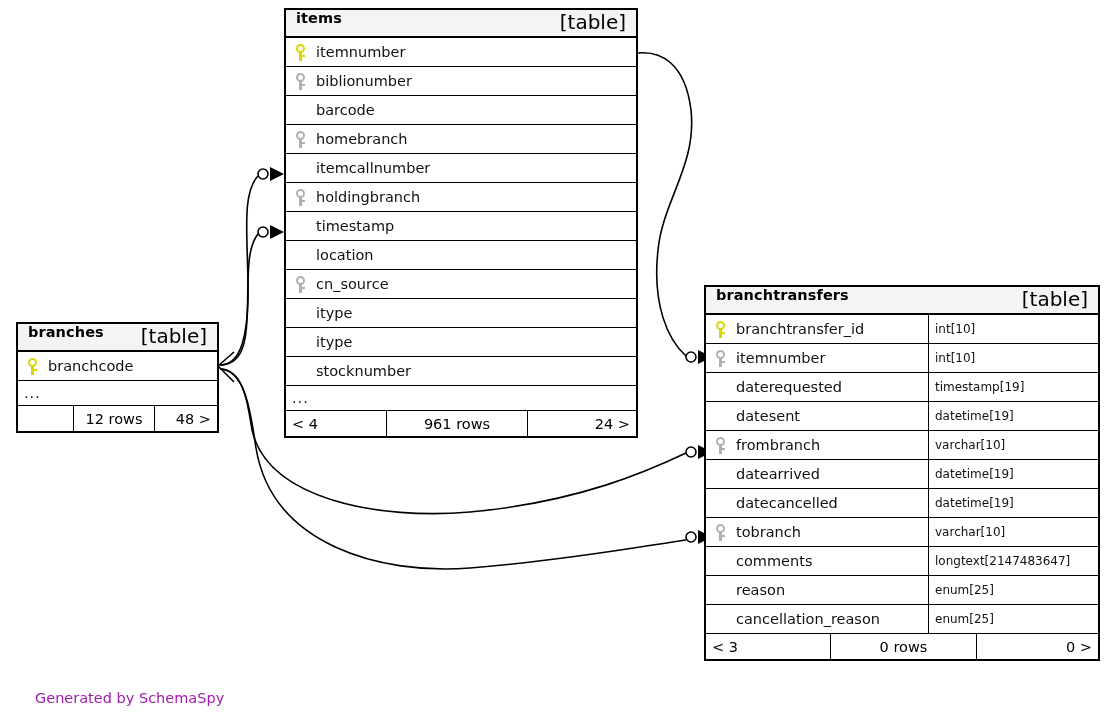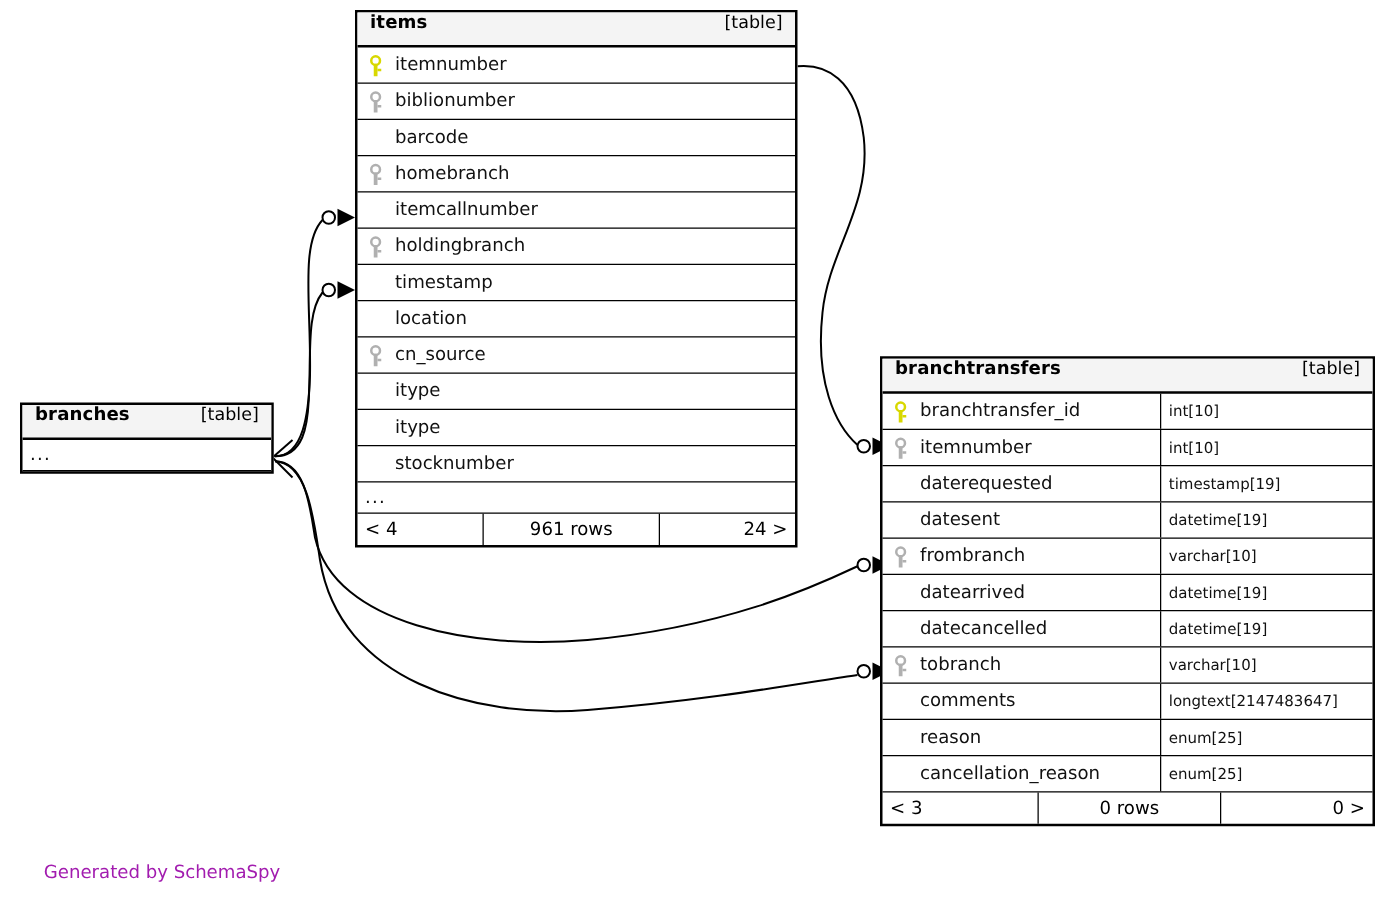--- a/index.html
+++ b/index.html
@@ -50,21 +50,21 @@
     font-size: 14.5px;
   }
   .tbl-name {
     font-weight: bold;
     color: #000;
     letter-spacing: 0.1px;
   }
   .tbl-tag {
     font-weight: normal;
     color: #000;
-    font-size: 14px;
+    font-size: 20px;
   }
 
   .col-row {
     height: 29px;
     border-bottom: 1px solid #000000;
     box-sizing: border-box;
     display: flex;
     align-items: center;
     font-size: 14.5px;
     color: #111;
@@ -216,21 +216,36 @@
       <path d="M 218,366 L 234,352"></path>
       <path d="M 218,366 L 234,382"></path>
     </g>
   </svg>
 
   <div class="table-box" id="tbl-branches" style="left:16px; top:322px; width:203px;">
     <div class="tbl-header">
       <span class="tbl-name">branches</span>
       <span class="tbl-tag">[table]</span>
     </div>
+    <div class="col-row">
+      <span class="col-keycell">
+        <span class="key pk">
+            <span class="kring"></span>
+            <span class="kshaft"></span>
+            <span class="ktooth"></span>
+          </span>
+      </span>
+      <span class="col-name">branchcode</span>
+    </div>
     <div class="ellipsis-row">...</div>
+    <div class="footer-row">
+      <div class="footer-cell fc-left" style="width:55px;"></div>
+      <div class="footer-cell fc-mid" style="width:82px;">12 rows</div>
+      <div class="footer-cell fc-right" style="width:62px;">48 &gt;</div>
+    </div>
   </div>
 
   <div class="table-box" id="tbl-items" style="left:284px; top:8px; width:354px;">
     <div class="tbl-header">
       <span class="tbl-name">items</span>
       <span class="tbl-tag">[table]</span>
     </div>
 
     <div class="col-row">
       <span class="col-keycell">

